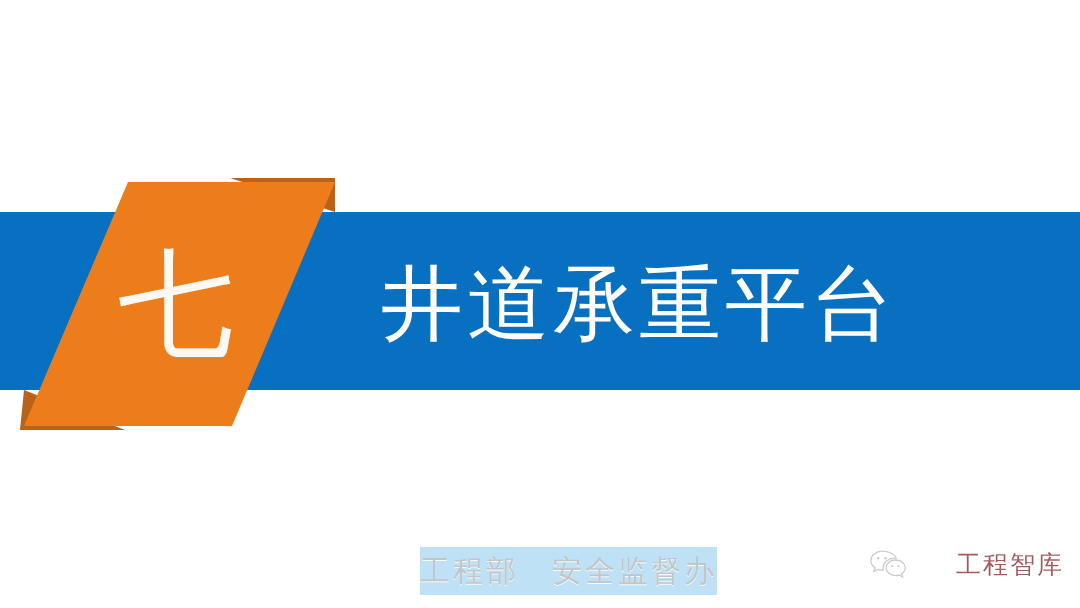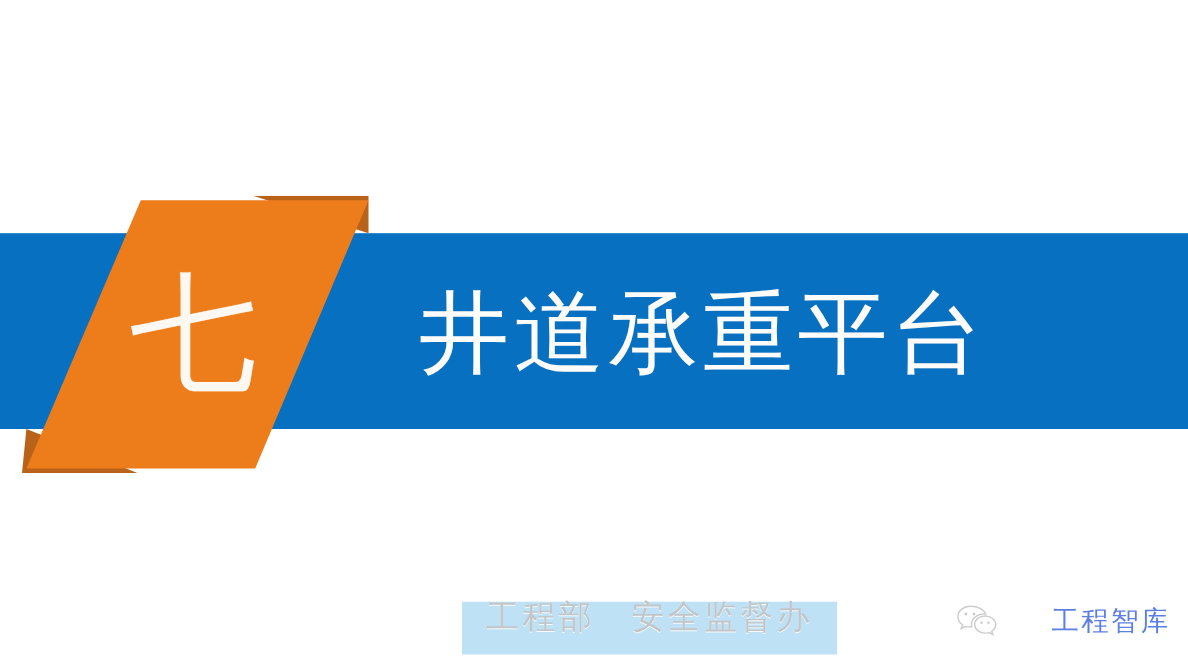--- a/index.html
+++ b/index.html
@@ -79,22 +79,22 @@
   }
 
   
   .caption {
     position:absolute;
     left:420px;
     top:547px;
     height:48px;
     background:#bfe1f5;
     display:flex;
-    align-items:flex-start;
-    padding:0 22px;
+    align-items:center;
+    padding:0 0;
   }
   .caption span {
     font-family:"DejaVu Sans", sans-serif;
     font-size:30px;
     line-height:1;
     color:#c2c6c8;
     letter-spacing:3px;
     white-space:nowrap;
     text-shadow:0 1px 0 rgba(255,255,255,.85);
   }
@@ -108,21 +108,21 @@
     display:flex;
     align-items:center;
     gap:9px;
     opacity:.72;
   }
   .watermark .wechat-icon { display:block; width:38px; height:32px; }
   .watermark .wm-text {
     font-family:"DejaVu Sans", sans-serif;
     font-size:25px;
     line-height:1;
-    color:#1d4ed8;
+    color:#7f1d1d;
     letter-spacing:2px;
     white-space:nowrap;
     margin-left:40px;
   }
 </style>
 </head>
 <body>
 
 <div id="slide">
 

